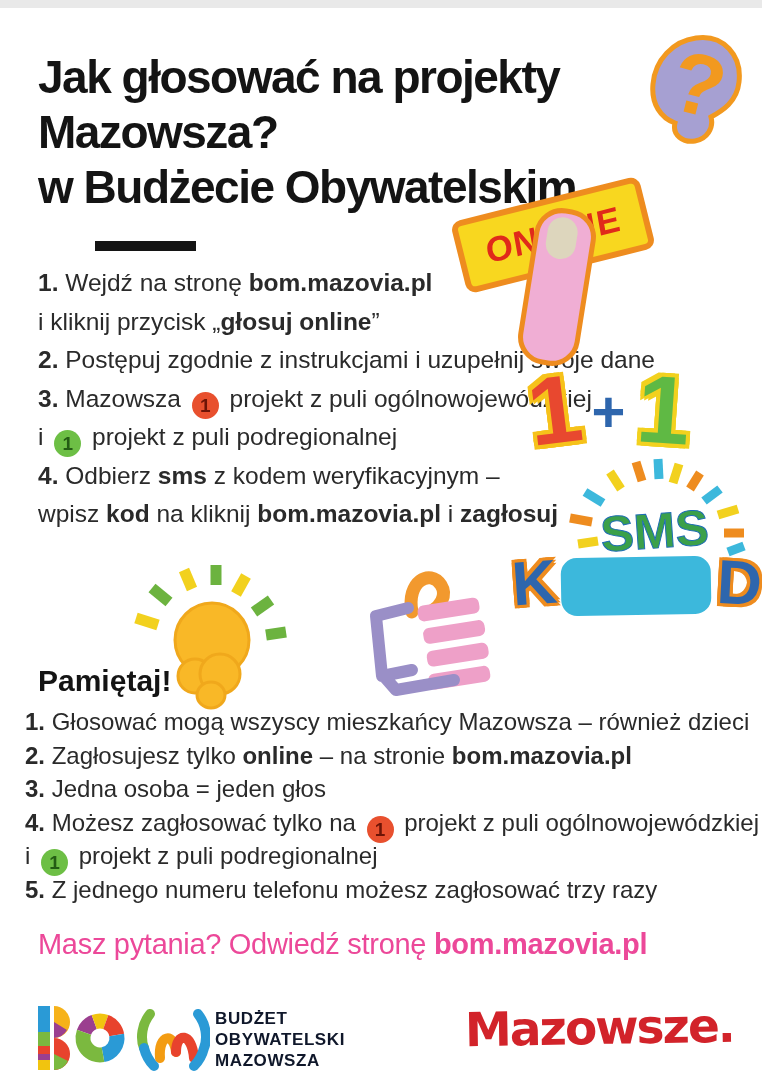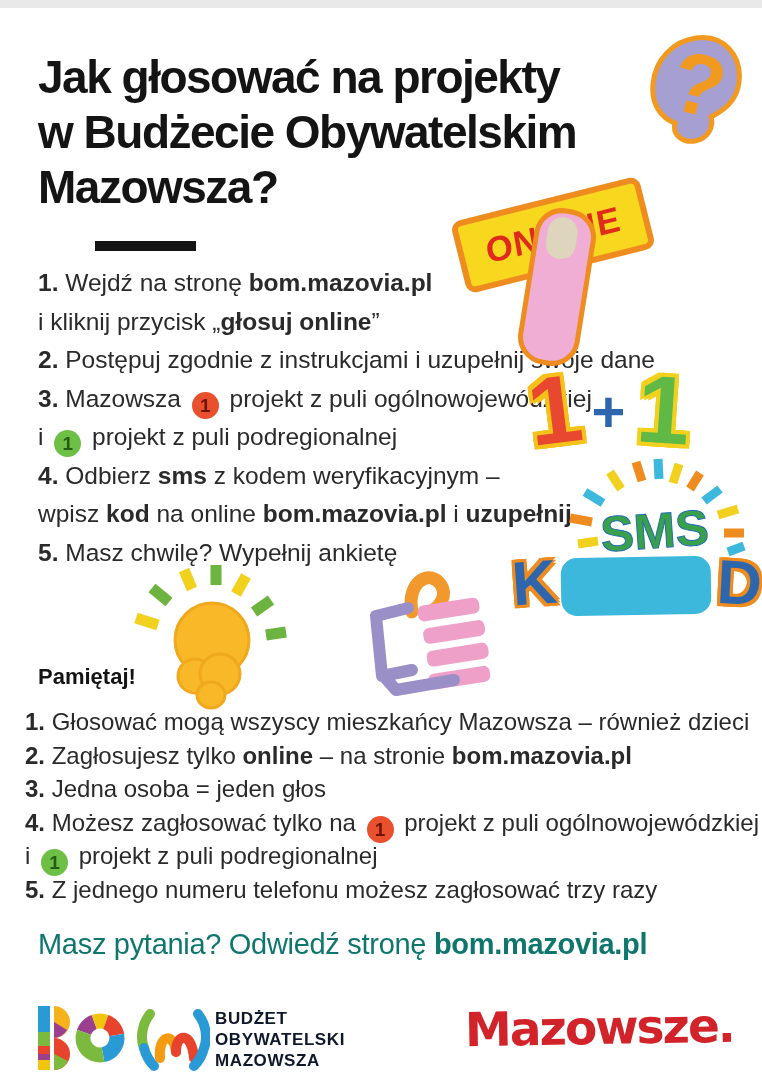--- a/index.html
+++ b/index.html
@@ -12,32 +12,32 @@
   
   .title{
     position:absolute;left:38px;top:42px;width:640px;
     font-size:46px;line-height:55px;font-weight:bold;letter-spacing:-1.5px;
     color:#141414;
   }
   .title-rule{position:absolute;left:95px;top:233px;width:101px;height:10px;background:#141414;}
   
   .steps{position:absolute;left:38px;top:256px;width:575px;font-size:24.5px;color:#2a2a2a;}
   .steps .line{height:38.5px;line-height:38.5px;white-space:nowrap;}
-  .reminder-heading{position:absolute;left:38px;top:656px;font-size:22px;font-weight:bold;color:#141414;}
+  .reminder-heading{position:absolute;left:38px;top:656px;font-size:30px;font-weight:bold;color:#141414;}
   .reminder{position:absolute;left:25px;top:697px;width:710px;font-size:24px;color:#2a2a2a;}
   .reminder .line{height:33.5px;line-height:33.5px;white-space:nowrap;}
   .num-badge{
     display:inline-block;width:27px;height:27px;border-radius:50%;
     text-align:center;line-height:27px;font-weight:bold;font-size:19px;
     vertical-align:-5px;margin:0 4px;
   }
   .badge-red{background:#e8502e;color:#6d1406;}
   .badge-green{background:#6dbf45;color:#245c14;}
   
-  .footer-question{position:absolute;left:38px;top:920px;font-size:29px;color:#0f766e;letter-spacing:-0.3px;}
+  .footer-question{position:absolute;left:38px;top:920px;font-size:29px;color:#ec4899;letter-spacing:-0.3px;}
   
   .deco{position:absolute;}
   .qmark{left:648px;top:26px;width:100px;height:120px;}
   .online-wrap{left:448px;top:162px;width:220px;height:190px;}
   .online-banner{
     position:absolute;left:8px;top:28px;width:182px;height:62px;
     background:#f8d71f;border:6px solid #ee8c1f;border-radius:10px;
     transform:rotate(-14deg);display:flex;align-items:center;justify-content:center;
   }
   .online-text{
@@ -93,41 +93,40 @@
   }
   .mazowsze-tagline{font-size:17px;color:#8c8c8c;margin-top:2px;margin-right:4px;}
 </style>
 </head>
 <body>
 
 <div class="poster">
 
   <div class="title">
     <div>Jak głosować na projekty</div>
+    <div>Mazowsza?</div>
     <div>w Budżecie Obywatelskim</div>
-    <div>Mazowsza?</div>
   </div>
   <div class="title-rule"></div>
 
   <div class="deco qmark">
     <svg width="100" height="120" viewBox="0 0 100 120">
       <path d="M48 4 C76 0 94 22 91 48 C89 68 74 77 63 83 C66 94 59 105 47 107 C35 109 24 101 27 89 C13 84 3 70 5 50 C7 26 25 7 48 4 Z" fill="#a6a0d2" stroke="#f2991f" stroke-width="5"></path>
       <text x="48" y="80" font-size="86" font-weight="bold" fill="#f2991f" text-anchor="middle" transform="rotate(14 48 60)" font-family="Liberation Sans, sans-serif">?</text>
     </svg>
   </div>
 
   <div class="steps">
     <div class="line"><span class="bold">1.</span><span> Wejdź na stronę </span><span class="bold">bom.mazovia.pl</span></div>
     <div class="line"><span>i kliknij przycisk „</span><span class="bold">głosuj online</span><span>”</span></div>
     <div class="line"><span class="bold">2.</span><span> Postępuj zgodnie z instrukcjami i uzupełnij swoje dane</span></div>
     <div class="line"><span class="bold">3.</span><span> Mazowsza </span><span class="num-badge badge-red">1</span><span> projekt z puli ogólnowojewódzkiej</span></div>
     <div class="line"><span>i </span><span class="num-badge badge-green">1</span><span> projekt z puli podregionalnej</span></div>
     <div class="line"><span class="bold">4.</span><span> Odbierz </span><span class="bold">sms</span><span> z kodem weryfikacyjnym –</span></div>
-    <div class="line"><span>wpisz </span><span class="bold">kod</span><span> na online </span><span class="bold">bom.mazovia.pl</span><span> i </span><span class="bold">uzupełnij</span></div>
-    <div class="line"><span class="bold">5.</span><span> Masz chwilę? Wypełnij ankietę</span></div>
+    <div class="line"><span>wpisz </span><span class="bold">kod</span><span> na kliknij </span><span class="bold">bom.mazovia.pl</span><span> i </span><span class="bold">zagłosuj</span></div>
   </div>
 
   <div class="deco online-wrap">
     <div class="online-banner">
       <span class="online-text">ONLINE</span>
     </div>
     <div class="finger">
       <div class="nail"></div>
     </div>
   </div>

